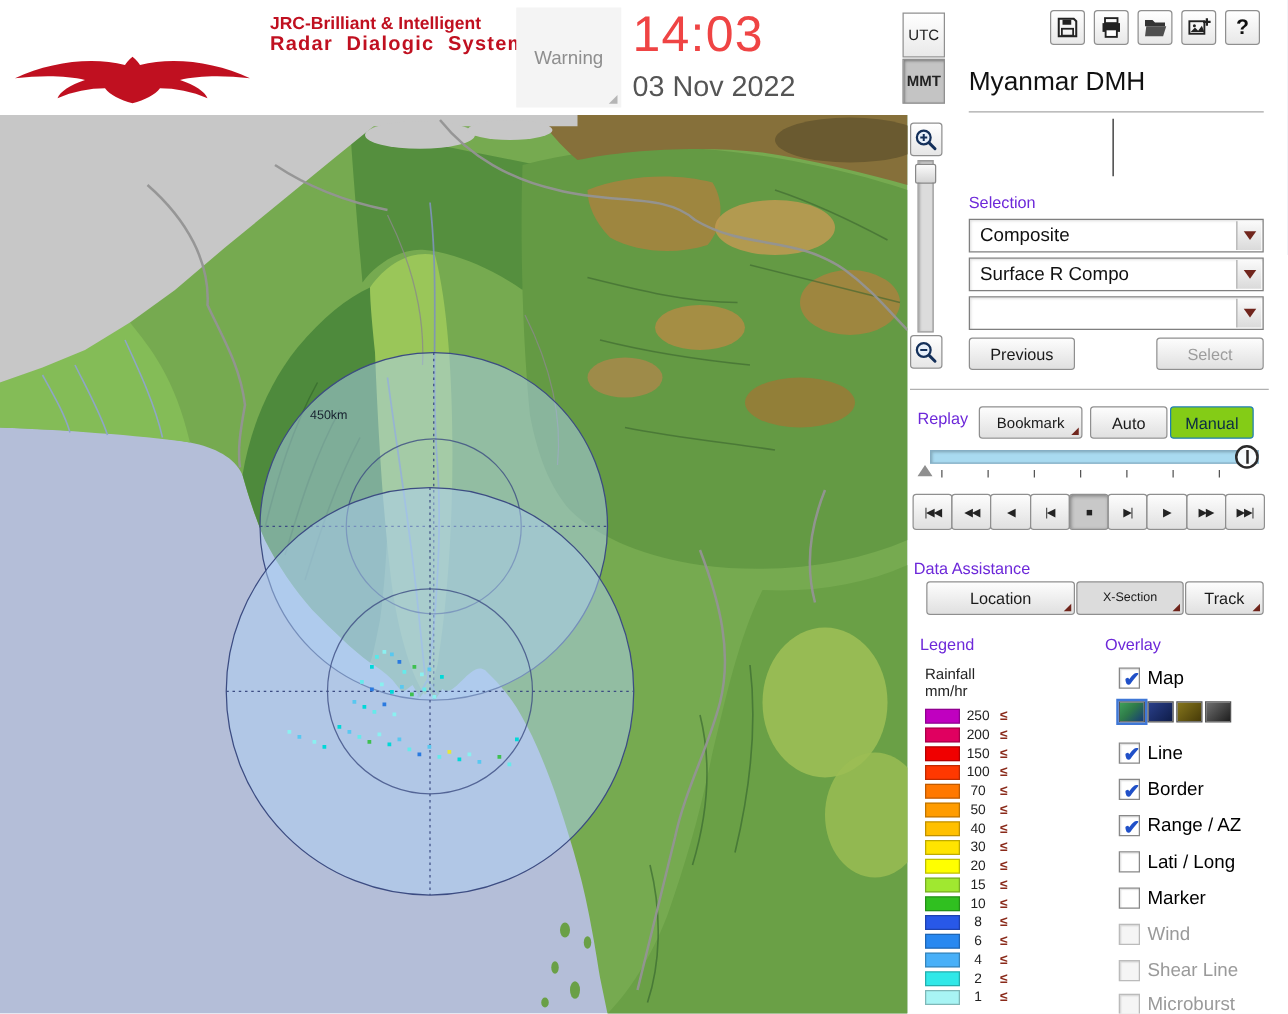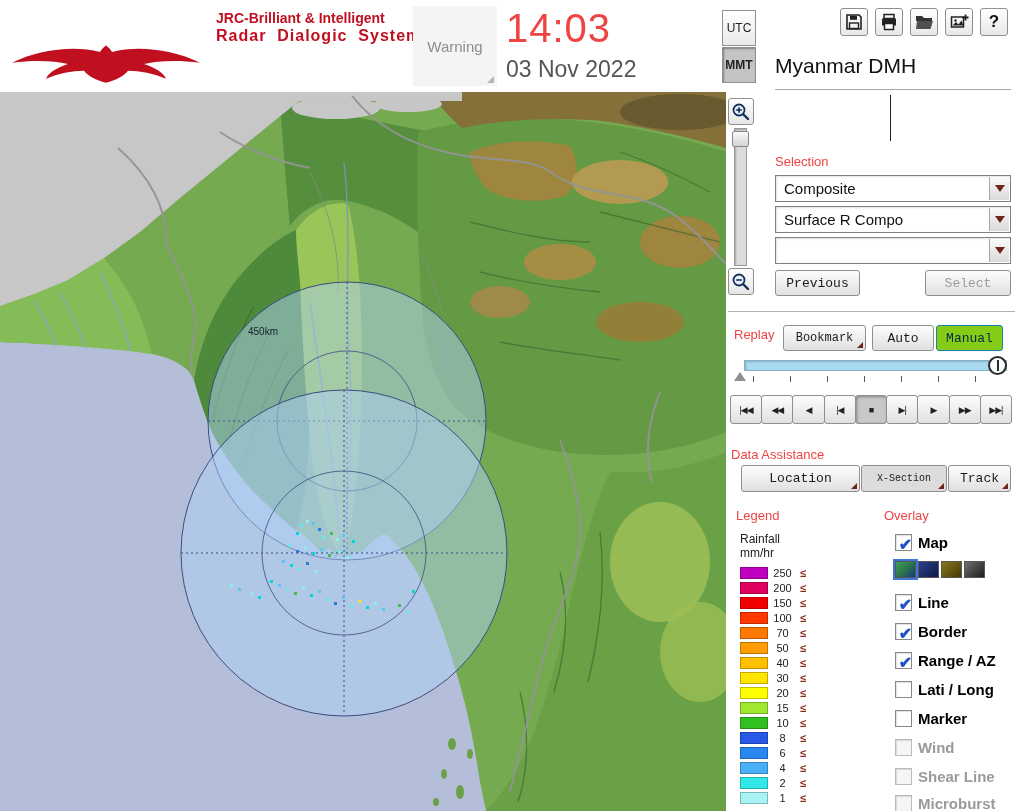--- a/index.html
+++ b/index.html
@@ -20,39 +20,39 @@
   .date{font-size:23px;color:#555}
   .tzbtn{width:34px;height:36px;font-size:12px;color:#222;border:1px solid #909090;
          display:flex;align-items:center;justify-content:center;background:linear-gradient(#fff,#e9e9e9)}
   .tzbtn.pressed{background:#c4c4c4;box-shadow:inset 1px 1px 2px rgba(0,0,0,.35);font-weight:bold}
   .toolbtn{width:28px;height:28px;border:1px solid #8f8f8f;border-radius:3px;padding:0;
            background:linear-gradient(#fff,#e8e8e8);display:flex;align-items:center;justify-content:center;cursor:pointer}
   .org-name{font-size:21px;color:#111}
 
   
   .btn{background:linear-gradient(#fdfdfd,#e0e0e0);border:1px solid #8f8f8f;border-radius:3px;
-       color:#1a1a1a;display:flex;align-items:center;justify-content:center;font-family:Liberation Mono, monospace;cursor:pointer;position:absolute}
+       color:#1a1a1a;display:flex;align-items:center;justify-content:center;font-family:Liberation Sans, sans-serif;cursor:pointer;position:absolute}
   .btn.disabled{color:#9c9c9c}
   .btn.darker{background:#dcdcdc}
   .btn.active-blue{background:#84cc16;border-color:#1f7fb0;color:#0a2a46}
   .corner{position:absolute;right:2px;bottom:2px;width:0;height:0;
           border-left:6px solid transparent;border-bottom:6px solid #70251c}
 
   
   .combo{width:236px;height:27px;background:#fff;border:1px solid #7f7f7f;
          box-shadow:inset 1px 1px 2px rgba(0,0,0,.12);position:absolute;cursor:pointer}
   .combo-text{position:absolute;left:8px;top:4px;font-size:15px;color:#111}
   .combo-arrow{position:absolute;right:1px;top:1px;width:20px;height:23px;
                background:linear-gradient(#fafafa,#dadada);border-left:1px solid #a8a8a8;
                display:flex;align-items:center;justify-content:center}
   .tri-down{width:0;height:0;border-left:5px solid transparent;border-right:5px solid transparent;
             border-top:7px solid #70251c}
 
   .sep{border-top:1px solid #b0b0b0;border-bottom:1px solid #fff}
-  .sect-label{font-size:13px;color:#ef4444}
+  .sect-label{font-size:13px;color:#6d28d9}
 
   
   .slider-track{width:263px;height:11px;background:#a9daf0;border:1px solid #86aec4;
                 box-shadow:inset 1px 1px 2px rgba(0,0,0,.2)}
   .slider-thumb{width:19px;height:19px;border-radius:50%;border:2px solid #2a2a2a;background:rgba(255,255,255,.9);
                 display:flex;align-items:center;justify-content:center;cursor:pointer}
   .slider-thumb i{display:block;width:2px;height:11px;background:#2a2a2a}
   .tick{width:1px;height:6px;background:#555}
   .tri-up{width:0;height:0;border-left:6px solid transparent;border-right:6px solid transparent;
           border-bottom:9px solid #8f8f8f}
@@ -66,21 +66,21 @@
   .lg-swatch{width:28px;height:12px;display:inline-block;border:1px solid rgba(0,0,0,.25)}
   .lg-val{width:32px;text-align:center;font-size:11px;color:#222;padding-right:3px}
   .lg-le{font-size:11px;color:#8a2a1a;font-weight:bold}
 
   
   .ov-row{display:flex;align-items:center;gap:6px;height:20px}
   .cb{width:17px;height:17px;background:#fff;border:1px solid #888;
       box-shadow:inset 1px 1px 1px rgba(0,0,0,.12);display:flex;align-items:flex-end;justify-content:center;cursor:pointer}
   .cb.disabled{border-color:#bbb;background:#f5f5f5}
   .mark{color:#2050c8;font-size:16px;font-weight:bold;line-height:13px;transform:translate(2px,1px)}
-  .ov-label{font-size:15px;font-weight:bold;color:#000}
+  .ov-label{font-size:15px;font-weight:normal;color:#000}
   .ov-label.disabled{color:#9a9a9a}
   .pal{width:21px;height:17px;border:1px solid #555;display:inline-block;cursor:pointer}
   .pal.sel{outline:2px solid #3f77d6}
 
   
   .zoom-btn{width:26px;height:27px;background:linear-gradient(#fff,#e6e6e6);border:1px solid #8f8f8f;
             border-radius:3px;display:flex;align-items:center;justify-content:center;padding:0;cursor:pointer}
   .zoom-track{width:13px;height:138px;background:#dcdcdc;border:1px solid #9a9a9a;
               box-shadow:inset 1px 1px 2px rgba(0,0,0,.25)}
   .zoom-thumb{width:17px;height:16px;background:linear-gradient(#fbfbfb,#d4d4d4);border:1px solid #888;border-radius:2px;cursor:pointer}

